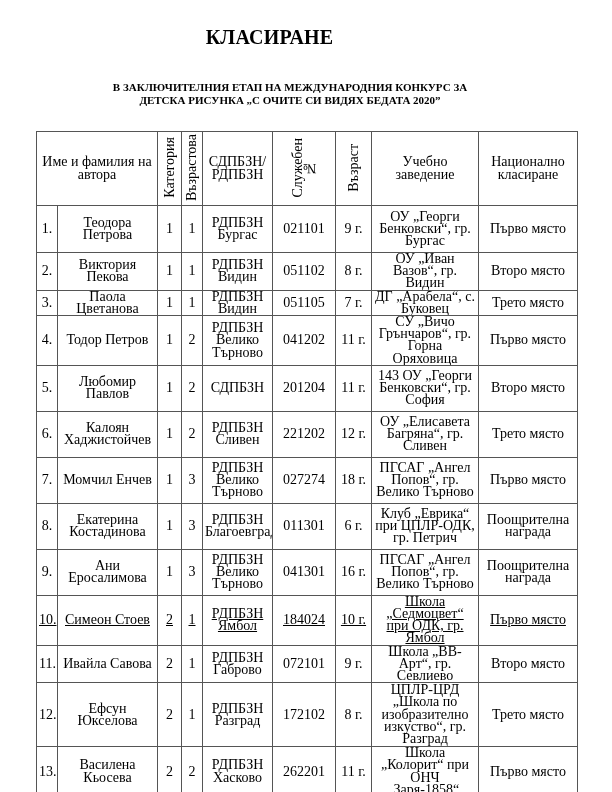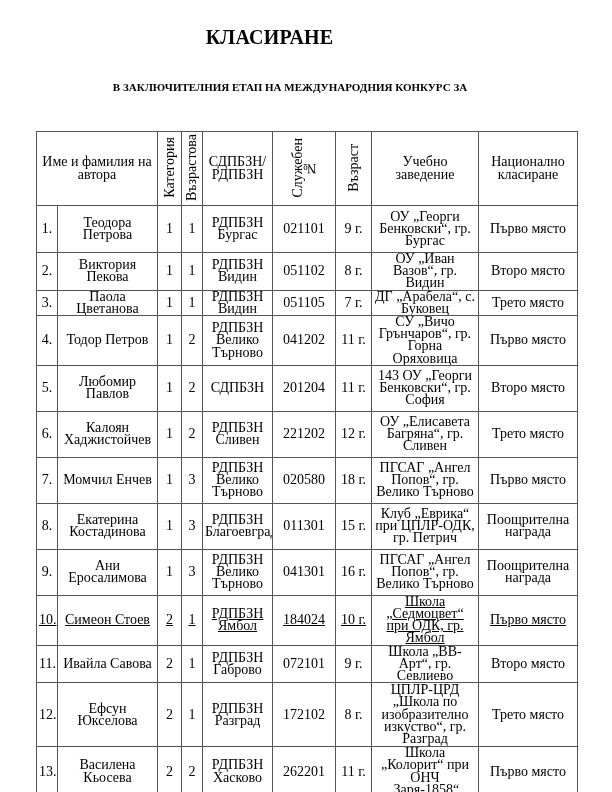--- a/index.html
+++ b/index.html
@@ -19,20 +19,21 @@
   .vert { writing-mode: vertical-rl; transform: rotate(180deg); display: inline-block;
           white-space: nowrap; line-height: 12px; }
   .vert.two { white-space: normal; }
 </style>
 </head>
 <body>
 
 <div class="title">КЛАСИРАНЕ</div>
 <div class="subtitle">
   <div>В ЗАКЛЮЧИТЕЛНИЯ ЕТАП НА МЕЖДУНАРОДНИЯ КОНКУРС ЗА</div>
+  <div>ДЕТСКА РИСУНКА „С ОЧИТЕ СИ ВИДЯХ БЕДАТА 2020”</div>
 </div>
 
 <table class="results">
   <colgroup>
     <col style="width:21px">
       <col style="width:100px">
       <col style="width:24px">
       <col style="width:21px">
     <col style="width:70px">
       <col style="width:63px">
@@ -118,33 +119,33 @@
         <td>12 г.</td>
         <td>ОУ „Елисавета Багряна“, гр. Сливен</td>
         <td>Трето място</td>
       </tr>
       <tr style="height: 46px;">
         <td class="num">7.</td>
         <td>Момчил Енчев</td>
         <td>1</td>
         <td>3</td>
         <td>РДПБЗН Велико Търново</td>
-        <td>020580</td>
+        <td>027274</td>
         <td>18 г.</td>
         <td>ПГСАГ „Ангел Попов“, гр. Велико Търново</td>
         <td>Първо място</td>
       </tr>
       <tr style="height: 46px;">
         <td class="num">8.</td>
         <td>Екатерина Костадинова</td>
         <td>1</td>
         <td>3</td>
         <td>РДПБЗН Благоевград</td>
         <td>011301</td>
-        <td>15 г.</td>
+        <td>6 г.</td>
         <td>Клуб „Еврика“ при ЦПЛР-ОДК, гр. Петрич</td>
         <td>Поощрителна награда</td>
       </tr>
       <tr style="height: 46px;">
         <td class="num">9.</td>
         <td>Ани Еросалимова</td>
         <td>1</td>
         <td>3</td>
         <td>РДПБЗН Велико Търново</td>
         <td>041301</td>

